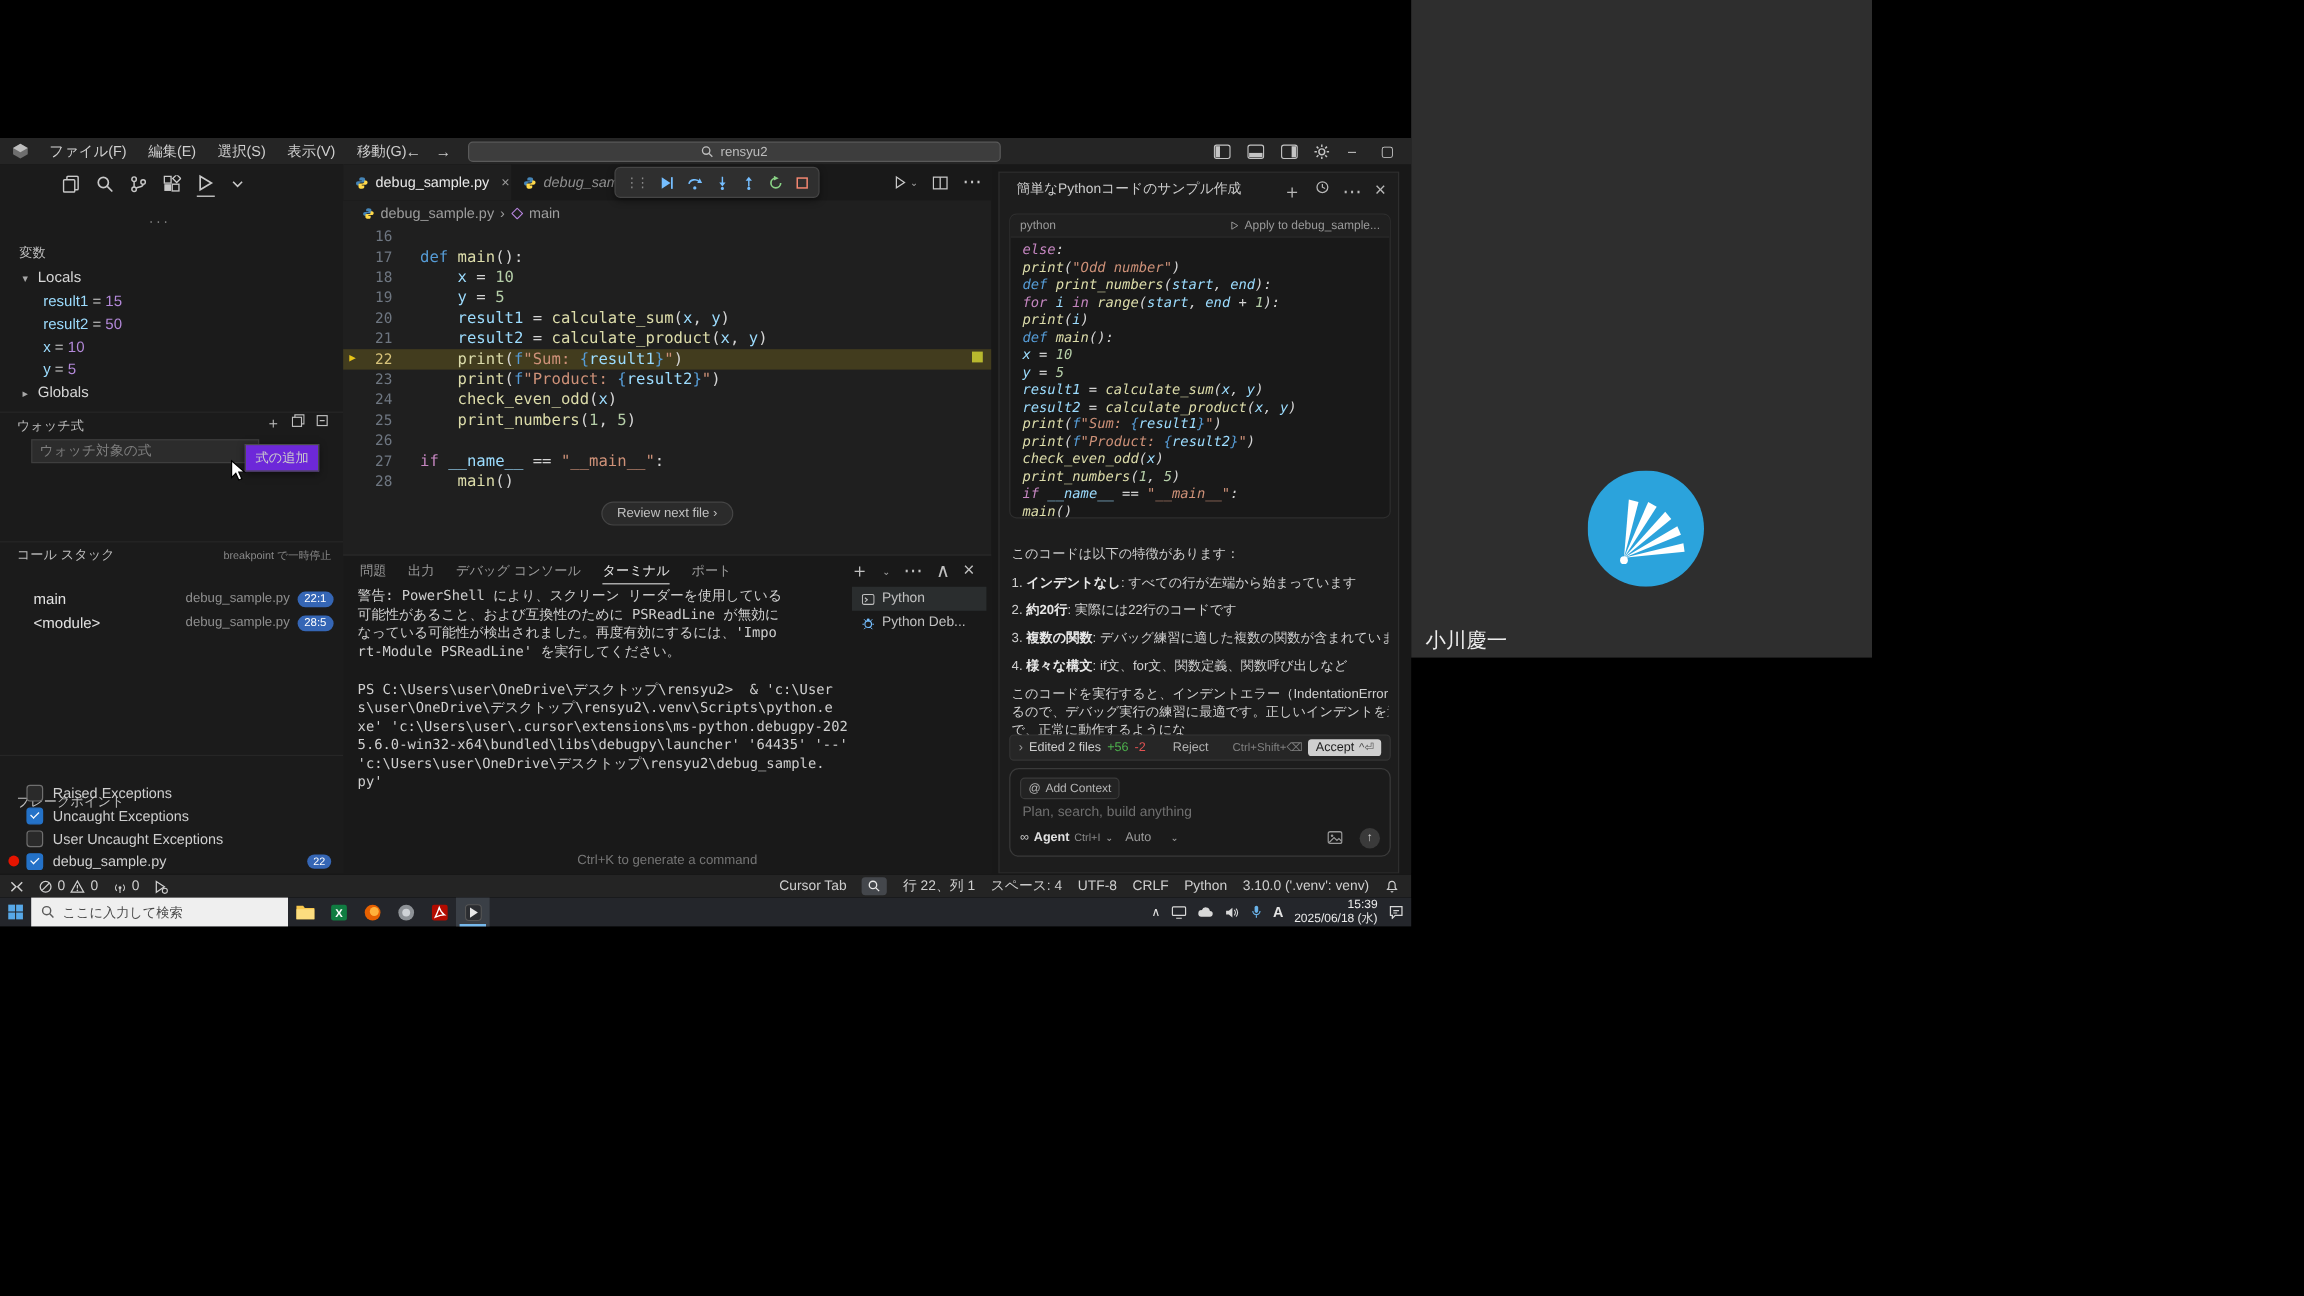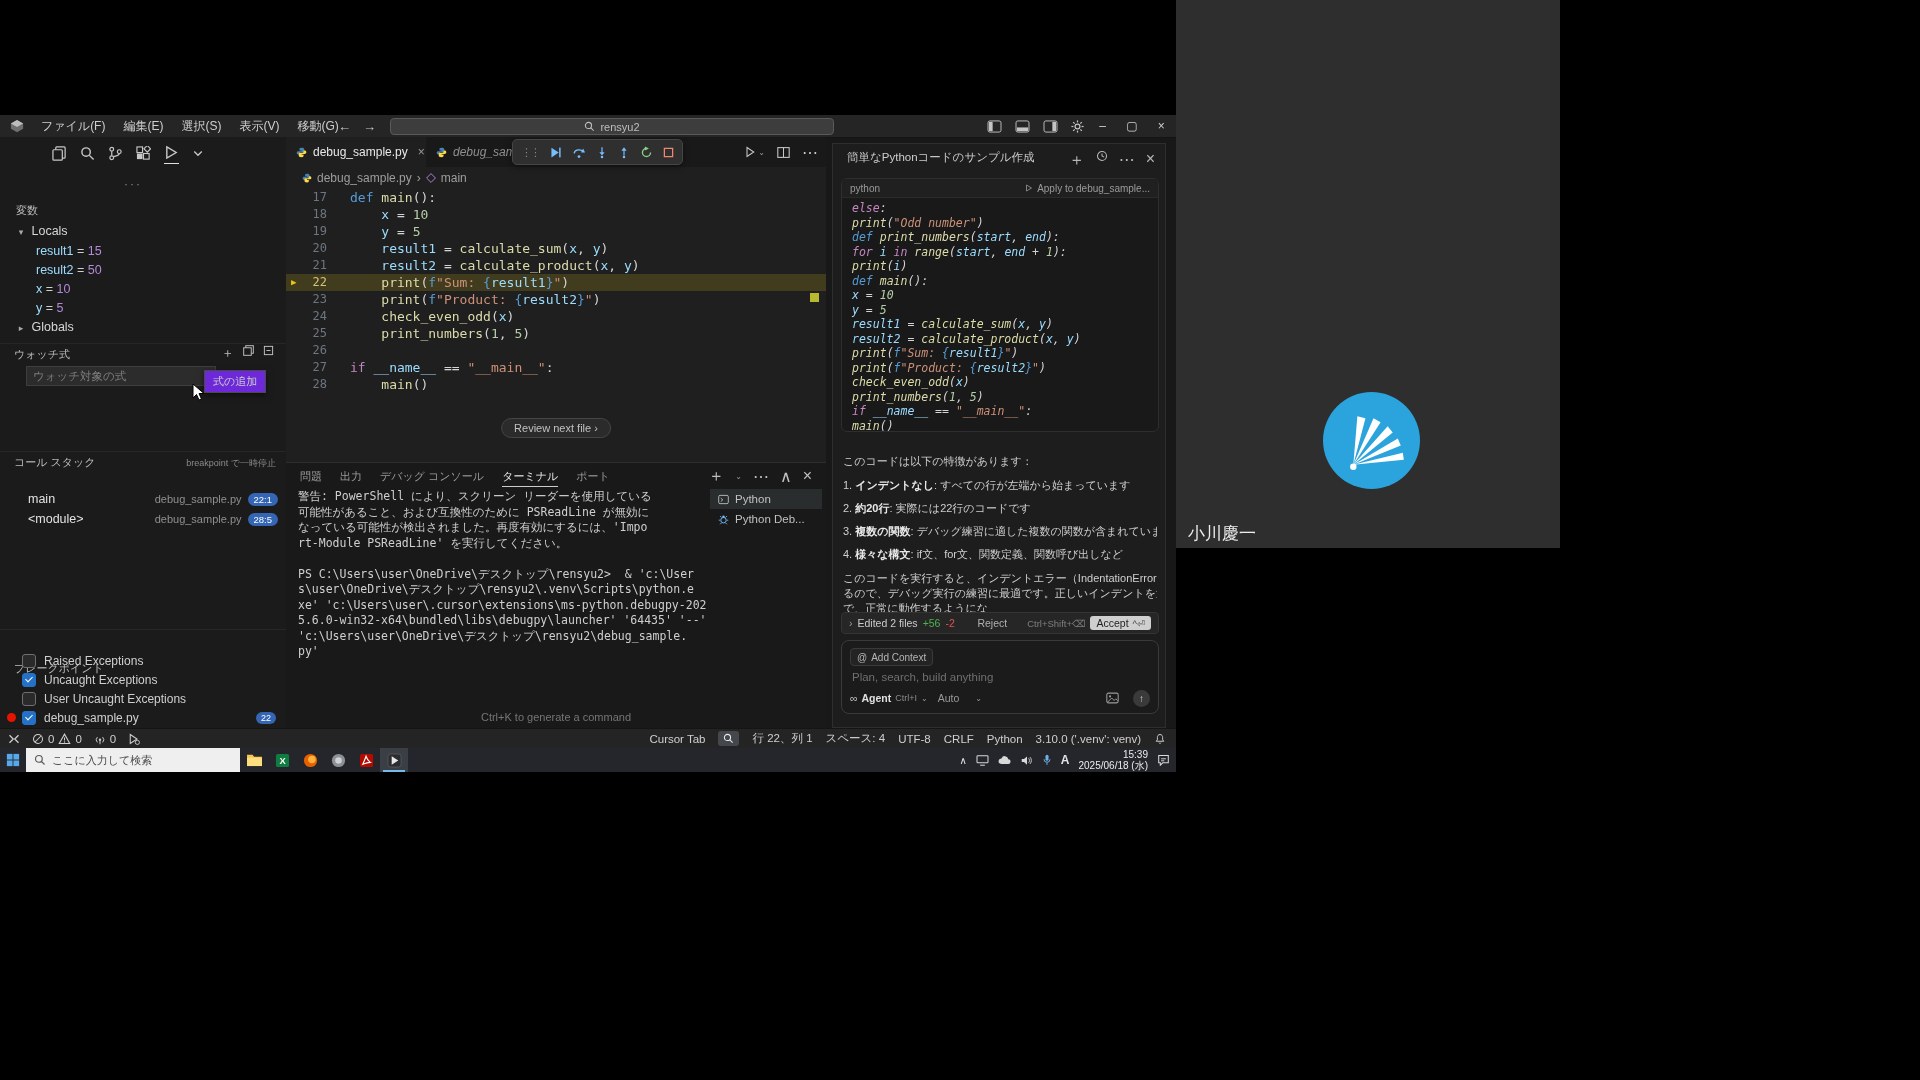--- a/index.html
+++ b/index.html
@@ -5,21 +5,21 @@
   html,body{margin:0;padding:0;background:#000;}
   #stage{position:relative;width:1920px;height:1080px;background:#000;overflow:hidden;
          font-family:"Liberation Sans",sans-serif;color:#ccc;}
   .abs{position:absolute;}
   svg{display:block;}
 
   
   #vscode{position:absolute;left:0;top:115px;width:1176px;height:633px;background:#181818;overflow:hidden;}
 
   
-  #titlebar{position:absolute;left:0;top:0;width:1176px;height:22px;background:#252525;border-bottom:1px solid #141414;}
+  #titlebar{position:absolute;left:0;top:0;width:1176px;height:22px;background:#252525;border-bottom:1px solid #141414;padding-left:24px;}
   #menubar{position:absolute;left:32px;top:0;height:22px;display:flex;align-items:center;}
   .menu-item{padding:0 9px;font-size:12px;color:#cfcfcf;line-height:22px;}
   .menu-more{padding:0 8px;color:#9a9a9a;font-size:12px;letter-spacing:1px;}
   .nav-arrows{position:absolute;left:338px;top:0;height:22px;display:flex;gap:12px;align-items:center;color:#c8c8c8;font-size:13px;}
   #cmd-center{position:absolute;left:390px;top:3px;width:442px;height:15px;background:#3d3d3d;border:1px solid #5a5a5a;
               border-radius:4px;display:flex;align-items:center;justify-content:center;gap:5px;font-size:11px;color:#bdbdbd;}
   #titlebar-icons{position:absolute;right:92px;top:0;height:22px;display:flex;gap:13px;align-items:center;color:#c4c4c4;}
   #window-controls{position:absolute;right:0;top:0;width:88px;height:22px;display:flex;}
   #window-controls>div{flex:1;text-align:center;line-height:22px;font-size:12px;color:#cfcfcf;}
 
@@ -443,20 +443,21 @@
         <span>›</span>
         <span>
             <svg width="10" height="10" viewBox="0 0 16 16">
               <rect x="3" y="3" width="10" height="10" transform="rotate(45 8 8)" fill="none" stroke="#b180d7" stroke-width="1.5"></rect>
             </svg>
           </span>
         <span>main</span>
       </div>
 
       <div id="code-lines">
+          <div class="code-line"><span class="dbg-arrow"></span><span class="ln">16</span><span class="ctext"></span></div>
           <div class="code-line"><span class="dbg-arrow"></span><span class="ln">17</span><span class="ctext"><span class="tk-kw">def </span><span class="tk-fn">main</span><span class="tk-pun">():</span></span></div>
           <div class="code-line"><span class="dbg-arrow"></span><span class="ln">18</span><span class="ctext"><span class="tk-pun">    </span><span class="tk-var">x</span><span class="tk-pun"> = </span><span class="tk-num">10</span></span></div>
           <div class="code-line"><span class="dbg-arrow"></span><span class="ln">19</span><span class="ctext"><span class="tk-pun">    </span><span class="tk-var">y</span><span class="tk-pun"> = </span><span class="tk-num">5</span></span></div>
           <div class="code-line"><span class="dbg-arrow"></span><span class="ln">20</span><span class="ctext"><span class="tk-pun">    </span><span class="tk-var">result1</span><span class="tk-pun"> = </span><span class="tk-fn">calculate_sum</span><span class="tk-pun">(</span><span class="tk-var">x</span><span class="tk-pun">, </span><span class="tk-var">y</span><span class="tk-pun">)</span></span></div>
           <div class="code-line"><span class="dbg-arrow"></span><span class="ln">21</span><span class="ctext"><span class="tk-pun">    </span><span class="tk-var">result2</span><span class="tk-pun"> = </span><span class="tk-fn">calculate_product</span><span class="tk-pun">(</span><span class="tk-var">x</span><span class="tk-pun">, </span><span class="tk-var">y</span><span class="tk-pun">)</span></span></div>
           <div class="code-line current"><span class="dbg-arrow">▶</span><span class="ln">22</span><span class="ctext"><span class="tk-pun">    </span><span class="tk-fn">print</span><span class="tk-pun">(</span><span class="tk-kw">f</span><span class="tk-str">"Sum: </span><span class="tk-kw">{</span><span class="tk-var">result1</span><span class="tk-kw">}</span><span class="tk-str">"</span><span class="tk-pun">)</span></span></div>
           <div class="code-line"><span class="dbg-arrow"></span><span class="ln">23</span><span class="ctext"><span class="tk-pun">    </span><span class="tk-fn">print</span><span class="tk-pun">(</span><span class="tk-kw">f</span><span class="tk-str">"Product: </span><span class="tk-kw">{</span><span class="tk-var">result2</span><span class="tk-kw">}</span><span class="tk-str">"</span><span class="tk-pun">)</span></span></div>
           <div class="code-line"><span class="dbg-arrow"></span><span class="ln">24</span><span class="ctext"><span class="tk-pun">    </span><span class="tk-fn">check_even_odd</span><span class="tk-pun">(</span><span class="tk-var">x</span><span class="tk-pun">)</span></span></div>
           <div class="code-line"><span class="dbg-arrow"></span><span class="ln">25</span><span class="ctext"><span class="tk-pun">    </span><span class="tk-fn">print_numbers</span><span class="tk-pun">(</span><span class="tk-num">1</span><span class="tk-pun">, </span><span class="tk-num">5</span><span class="tk-pun">)</span></span></div>
           <div class="code-line"><span class="dbg-arrow"></span><span class="ln">26</span><span class="ctext"></span></div>

